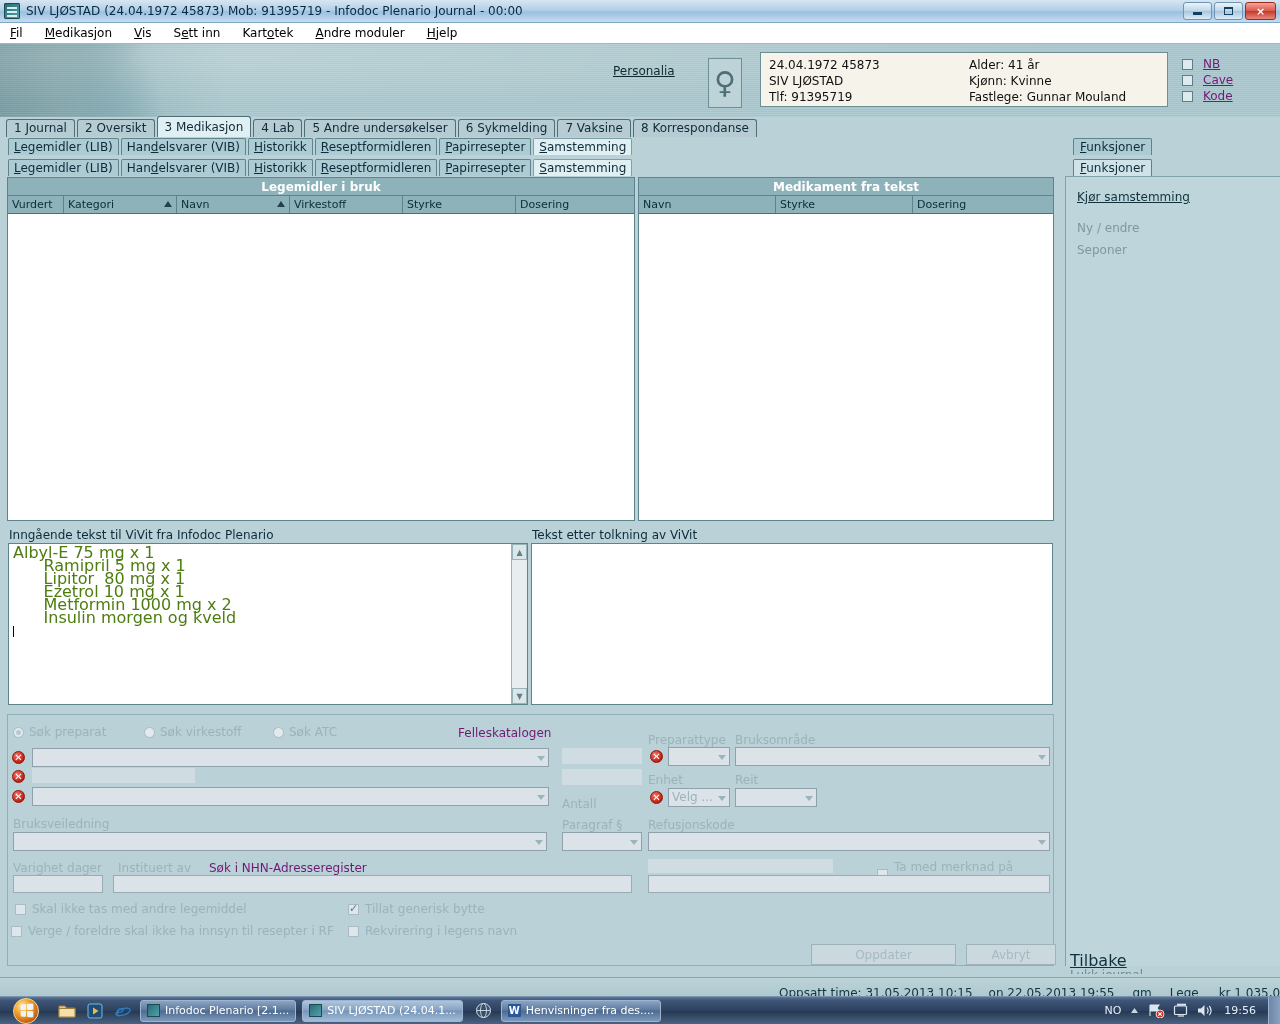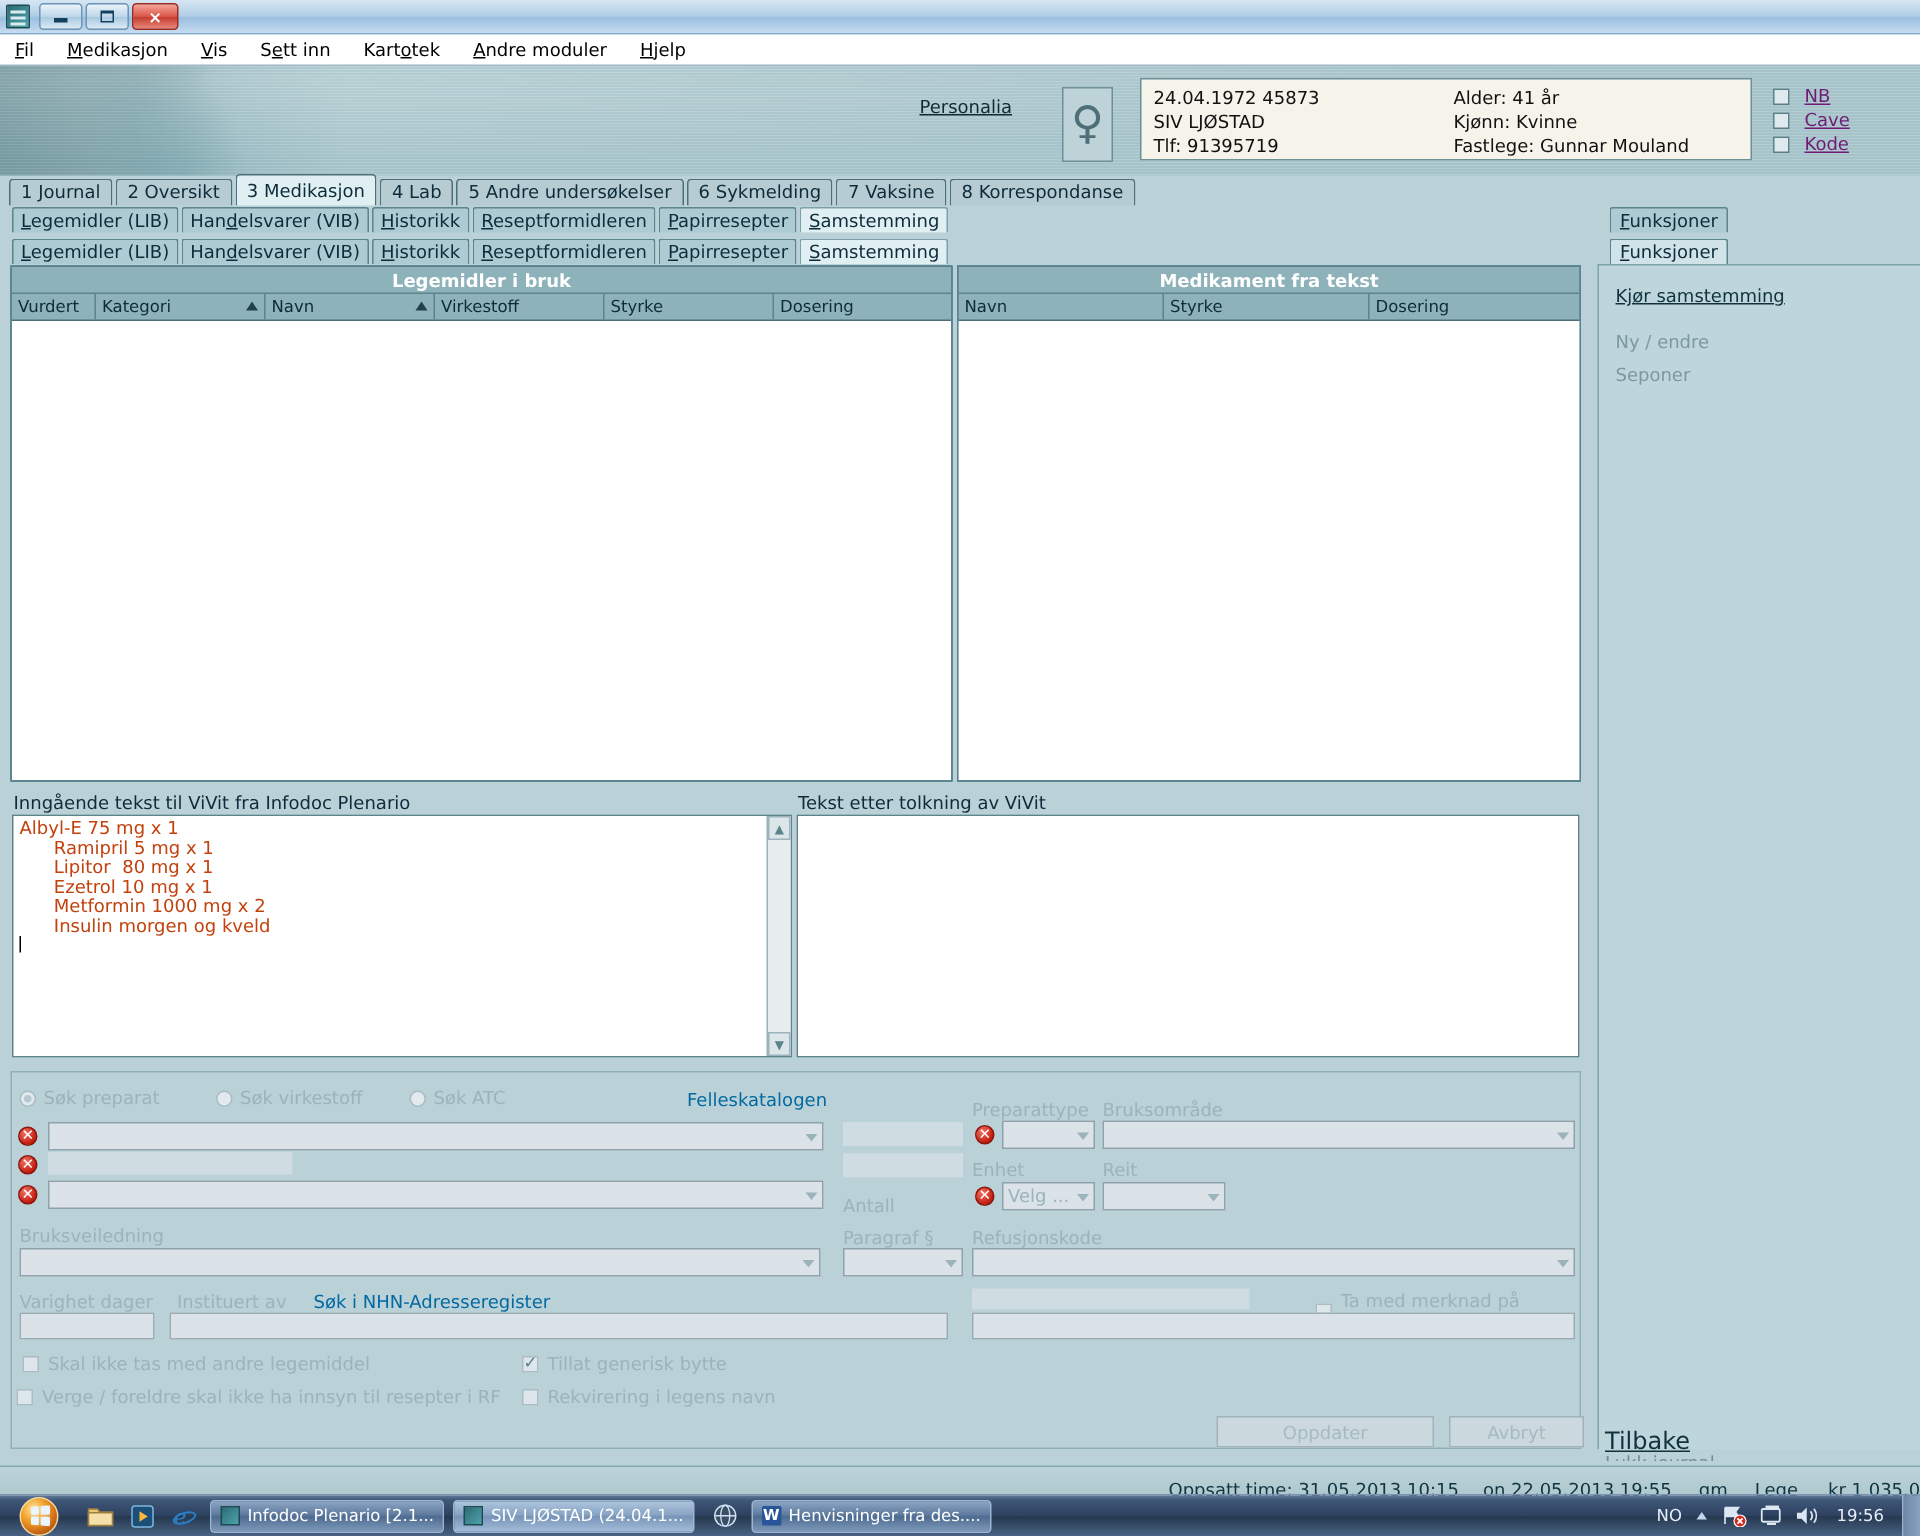--- a/index.html
+++ b/index.html
@@ -142,22 +142,22 @@
   .tbl-body { flex:1; background:#ffffff; }
 
   
   #taleft-label { position:absolute; left:9px; top:528px; font-size:12px; color:#0d2b3a; }
   #taright-label { position:absolute; left:532px; top:528px; font-size:12px; color:#0d2b3a; }
   #taleft {
     position:absolute; left:8px; top:543px; width:520px; height:162px;
     background:#fff; border:1px solid #5d838c; display:flex;
   }
   #taleft .txt {
-    flex:1; padding:2px 4px; font-family:"DejaVu Sans", sans-serif; font-size:12px;
-    color:#c2410c; white-space:pre; line-height:13px; overflow:hidden;
+    flex:1; padding:2px 4px; font-family:"DejaVu Sans", sans-serif; font-size:16px;
+    color:#4d7c0f; white-space:pre; line-height:13px; overflow:hidden;
   }
   #taleft .caret { display:inline-block; width:1px; height:11px; background:#000; vertical-align:-1px; }
   .vscroll {
     width:16px; border-left:1px solid #9bb4bb; background:#e8eef0;
     display:flex; flex-direction:column; justify-content:space-between;
   }
   .vscroll .sbtn {
     height:16px; background:#dce6e9; border:1px solid #9bb4bb;
     display:flex;align-items:center;justify-content:center; color:#5d838c; font-size:8px;
   }
@@ -165,21 +165,21 @@
     position:absolute; left:531px; top:543px; width:522px; height:162px;
     background:#fff; border:1px solid #5d838c;
   }
 
   
   #form {
     position:absolute; left:7px; top:714px; width:1047px; height:252px;
     background:#b9d1d7; border:1px solid #8fb0b8;
   }
   .flbl { position:absolute; font-size:12px; color:#9bb3ba; white-space:nowrap; }
-  .flbl.on { color:#0369a1; }
+  .flbl.on { color:#701a75; }
   .finput {
     position:absolute; background:#dbe3e8; border:1px solid #9aacb4;
     height:18px; font-size:12px; color:#9bb3ba; padding-left:3px; line-height:16px;
   }
   .finput.flat { border:none; background:#cfdde2; }
   .fcombo {
     position:absolute; background:#dbe3e8; border:1px solid #8fa2ab; height:19px;
     font-size:12px; color:#9bb3ba; padding-left:3px; line-height:17px;
   }
   .fcombo .arr {
@@ -280,20 +280,21 @@
   #tray { margin-left:auto; display:flex; align-items:center; gap:8px; padding-right:6px; font-size:11px; color:#e6eef8; }
   #tray .tgl { display:flex;align-items:center;justify-content:center; }
   #showdesk { width:12px;height:28px;margin-left:6px;
               background:linear-gradient(to right,#6e87a8,#8aa2c0); border-left:1px solid #9db5d0; }
 </style>
 </head>
 <body>
 
 <div id="titlebar">
   <div class="tb-icon"></div>
+  <div class="tb-title">SIV LJØSTAD (24.04.1972 45873) Mob: 91395719 - Infodoc Plenario Journal - 00:00</div>
   <div class="win-btns">
     <div class="win-btn">
         <span class="glyph-min"></span>
       </div>
     <div class="win-btn">
         <span class="glyph-max"></span>
       </div>
     <div class="win-btn close">×</div>
   </div>
 </div>

